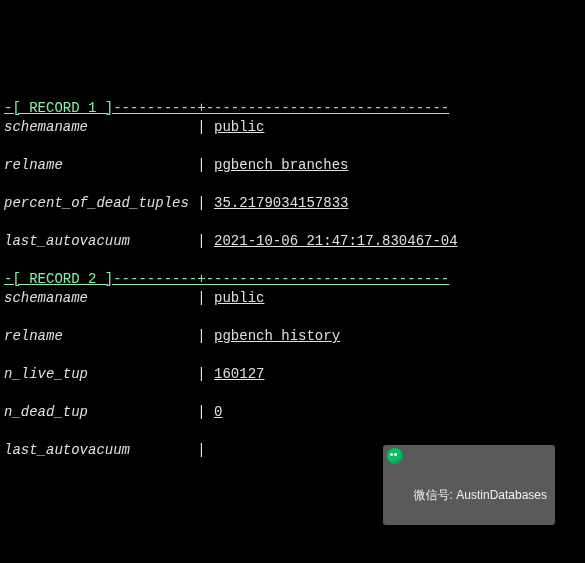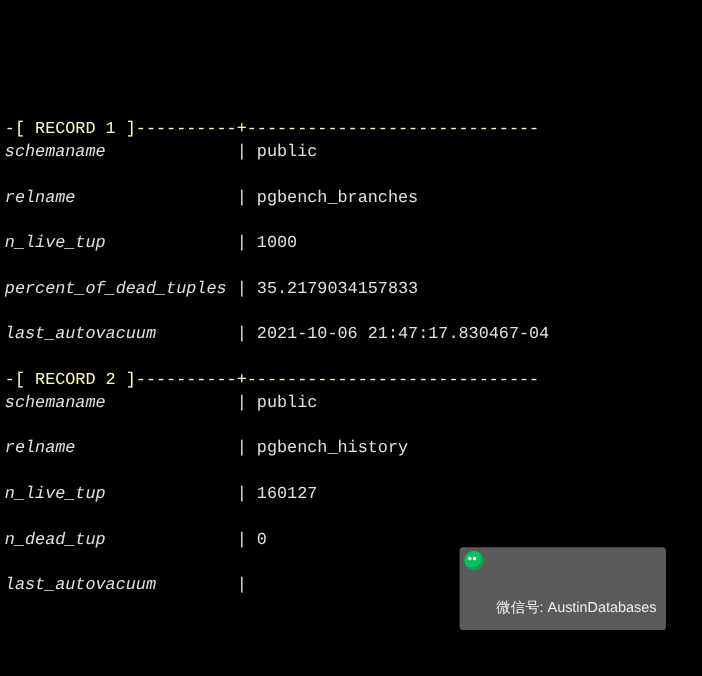--- a/index.html
+++ b/index.html
@@ -10,33 +10,33 @@
     font-family: "Consolas", "Courier New", monospace;
     font-size: 14px;
     line-height: 19px;
     width: 585px;
     height: 563px;
     box-sizing: border-box;
     overflow: hidden;
     white-space: pre;
   }
   .line { display: block; }
-  .sep { color: #fef9c3; display: inline; }
+  .sep { color: #86efac; display: inline; text-decoration: underline; }
   .label { display: inline-block; width: 23ch; font-style: italic; }
   .pipe { display: inline; }
-  .val { display: inline; }
+  .val { display: inline; text-decoration: underline; }
   .watermark {
     position: absolute;
     right: 30px;
     bottom: 38px;
     background: rgba(100,100,100,0.9);
     color: #f0f0f0;
     font-family: "Microsoft YaHei", sans-serif;
     font-size: 12px;
-    padding: 3px 8px 9px 24px;
+    padding: 3px 8px 20px 24px;
     border-radius: 3px;
   }
   .watermark::before {
     content: "";
     position: absolute;
     left: 4px;
     top: 3px;
     width: 16px;
     height: 16px;
     background: #07c160;
@@ -57,21 +57,20 @@
 </style>
 </head>
 <body>
 
 
 
 <div>
 <span class="line sep">-[ RECORD 1 ]----------+-----------------------------</span>
 <span class="line"><span class="label">schemaname</span><span class="pipe">| </span><span class="val">public</span></span>
 <span class="line"><span class="label">relname</span><span class="pipe">| </span><span class="val">pgbench_branches</span></span>
-<span class="line"><span class="label">n_live_tup</span><span class="pipe">| </span><span class="val">1000</span></span>
 <span class="line"><span class="label">percent_of_dead_tuples</span><span class="pipe">| </span><span class="val">35.2179034157833</span></span>
 <span class="line"><span class="label">last_autovacuum</span><span class="pipe">| </span><span class="val">2021-10-06 21:47:17.830467-04</span></span>
 <span class="line sep">-[ RECORD 2 ]----------+-----------------------------</span>
 <span class="line"><span class="label">schemaname</span><span class="pipe">| </span><span class="val">public</span></span>
 <span class="line"><span class="label">relname</span><span class="pipe">| </span><span class="val">pgbench_history</span></span>
 <span class="line"><span class="label">n_live_tup</span><span class="pipe">| </span><span class="val">160127</span></span>
 <span class="line"><span class="label">n_dead_tup</span><span class="pipe">| </span><span class="val">0</span></span>
 <span class="line"><span class="label">last_autovacuum</span><span class="pipe">| </span><span class="val"></span></span>
 
 

